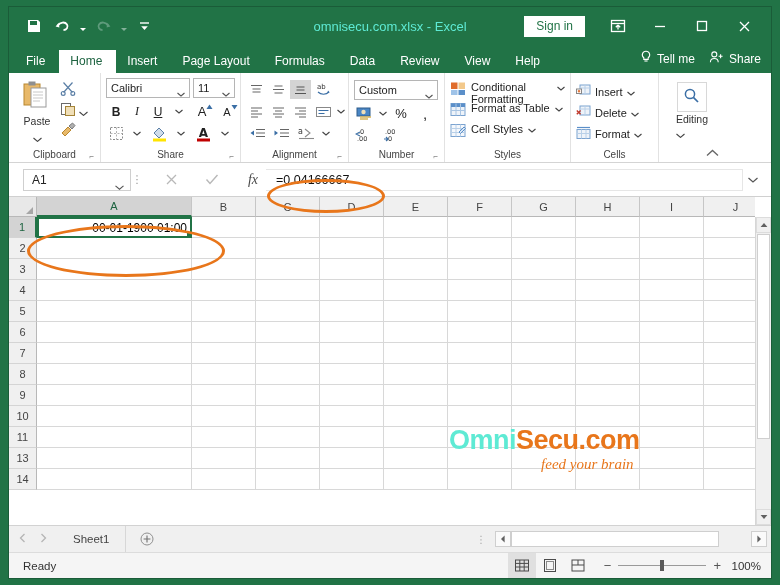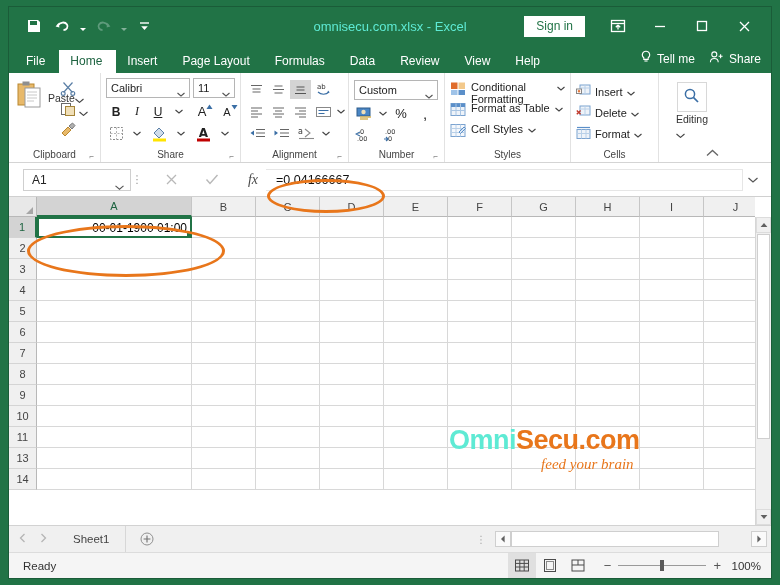--- a/index.html
+++ b/index.html
@@ -107,21 +107,21 @@
     position: relative;
   }
   .dlg-launcher {
     position: absolute; right: 4px; bottom: 1px;
     width: 9px; height: 9px; font-size: 8px; color: #888;
     display: flex; align-items: center; justify-content: center;
   }
 
   
   .g-clipboard { width: 92px; }
-  .paste-col { width: 46px; display: flex; align-items: center; padding-top: 2px; }
+  .paste-col { width: 46px; display: flex; flex-direction: column; align-items: center; padding-top: 2px; }
   .paste-icon { width: 34px; height: 34px; position: relative; }
   .paste-text { font-size: 10.5px; color: #333; margin-top: 1px; }
   .paste-caret { margin-top: 1px; }
   .clip-col { display: flex; flex-direction: column; padding-top: 3px; gap: 3px; }
   .clip-row { display: flex; align-items: center; gap: 2px; height: 18px; }
 
   
   .g-font { width: 140px; }
   .fontline1 { display: flex; gap: 3px; margin-bottom: 4px; }
   .combo {

